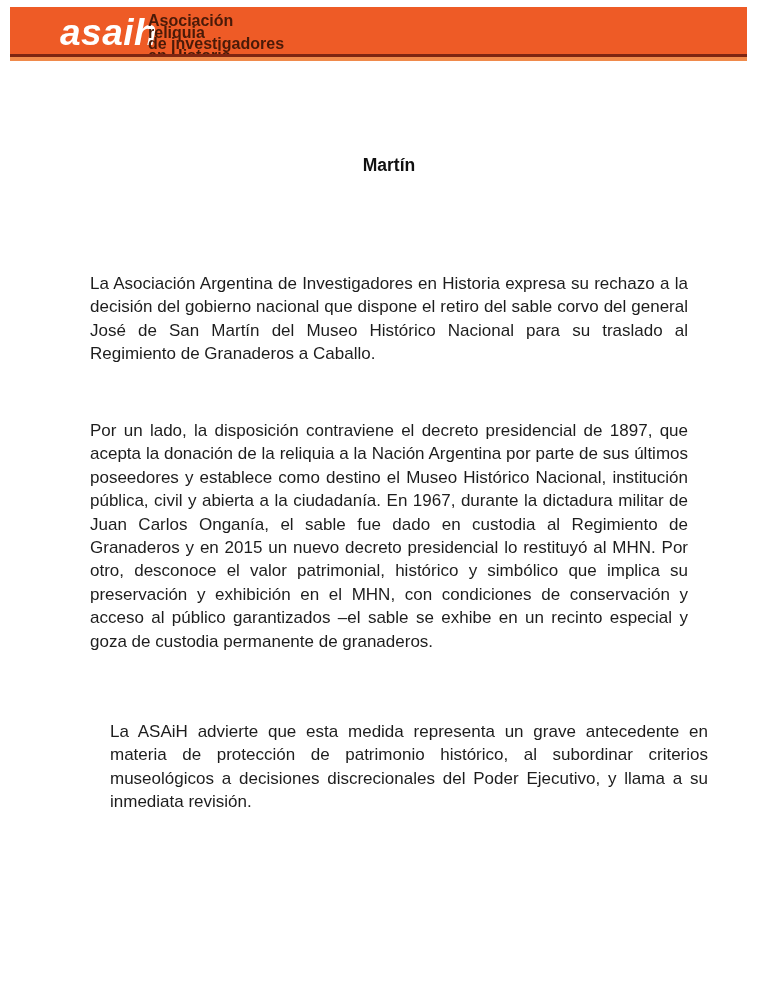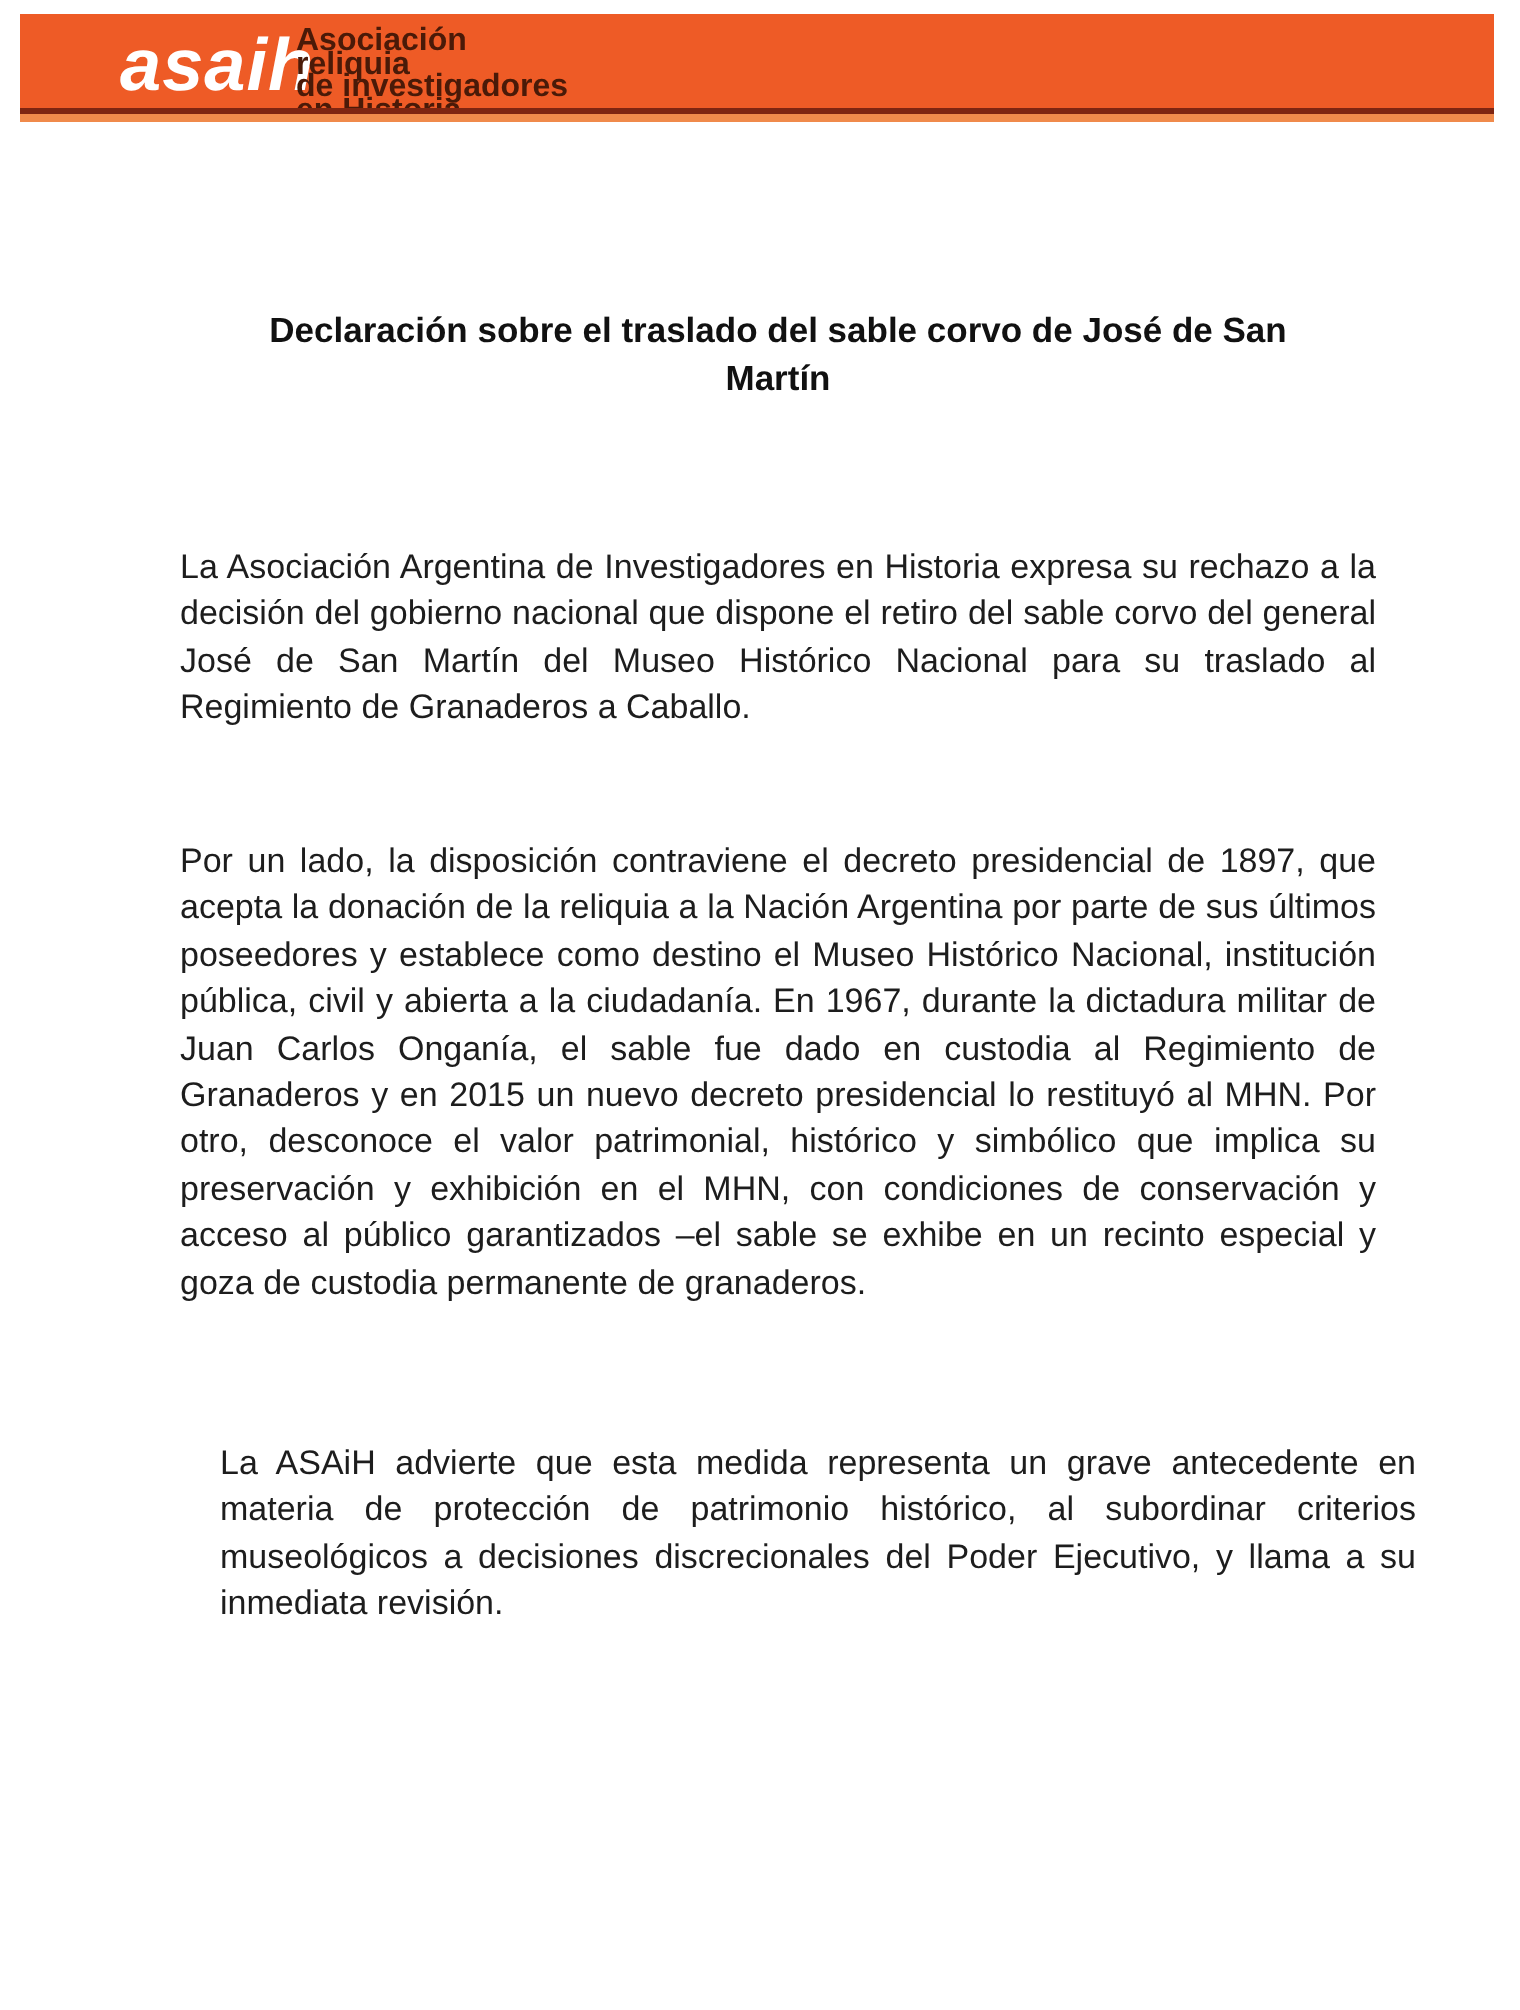--- a/index.html
+++ b/index.html
@@ -87,21 +87,20 @@
       <span>Asociación</span>
       <span>reliquia</span>
       <span>de investigadores</span>
       <span>en Historia</span>
     </div>
     <div class="banner-strip"></div>
     <div class="banner-line"></div>
   </div>
 
   <div class="doc-title">
-    <span>Declaración sobre el traslado del sable corvo de José de San</span>
     <span>Martín</span>
   </div>
 
   <p class="para para-1">La Asociación Argentina de Investigadores en Historia expresa su rechazo a la decisión del gobierno nacional que dispone el retiro del sable corvo del general José de San Martín del Museo Histórico Nacional para su traslado al Regimiento de Granaderos a Caballo.</p>
 
   <p class="para para-2">Por un lado, la disposición contraviene el decreto presidencial de 1897, que acepta la donación de la reliquia a la Nación Argentina por parte de sus últimos poseedores y establece como destino el Museo Histórico Nacional, institución pública, civil y abierta a la ciudadanía. En 1967, durante la dictadura militar de Juan Carlos Onganía, el sable fue dado en custodia al Regimiento de Granaderos y en 2015 un nuevo decreto presidencial lo restituyó al MHN. Por otro, desconoce el valor patrimonial, histórico y simbólico que implica su preservación y exhibición en el MHN, con condiciones de conservación y acceso al público garantizados –el sable se exhibe en un recinto especial y goza de custodia permanente de granaderos.</p>
 
   <p class="para para-3">La ASAiH advierte que esta medida representa un grave antecedente en materia de protección de patrimonio histórico, al subordinar criterios museológicos a decisiones discrecionales del Poder Ejecutivo, y llama a su inmediata revisión.</p>
 
 

